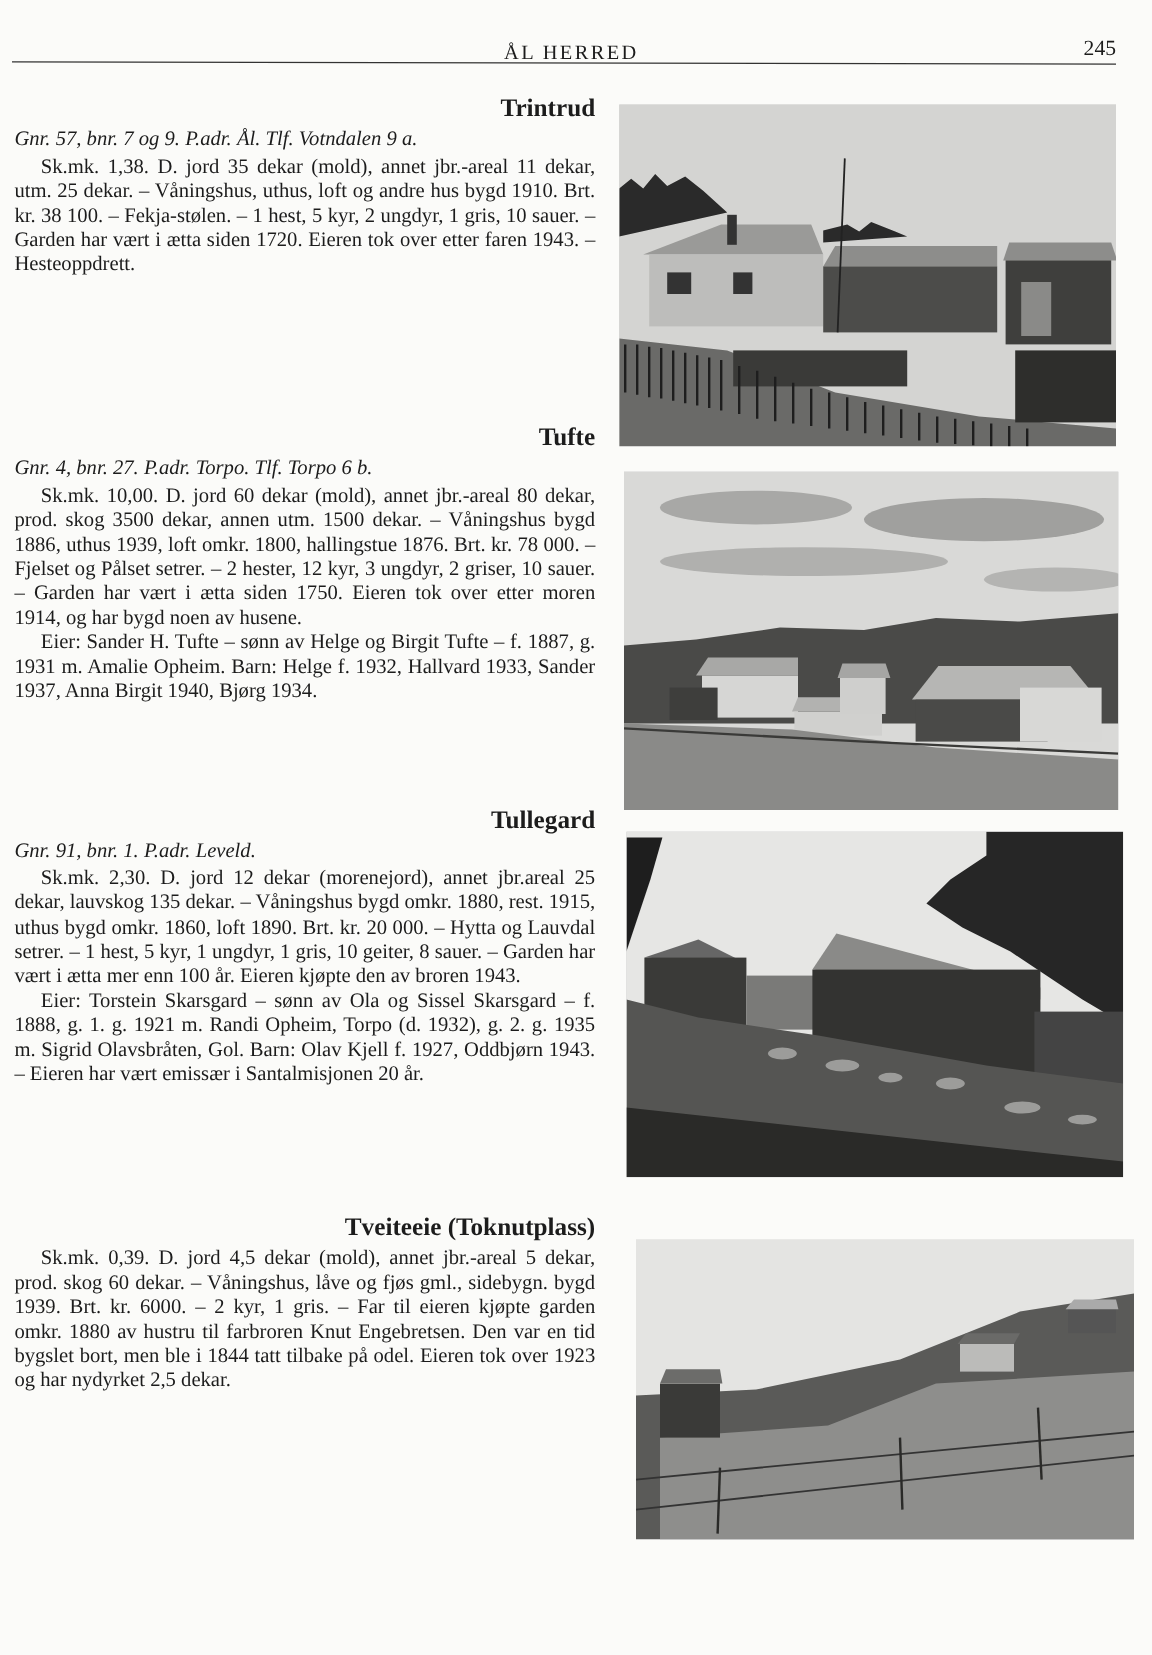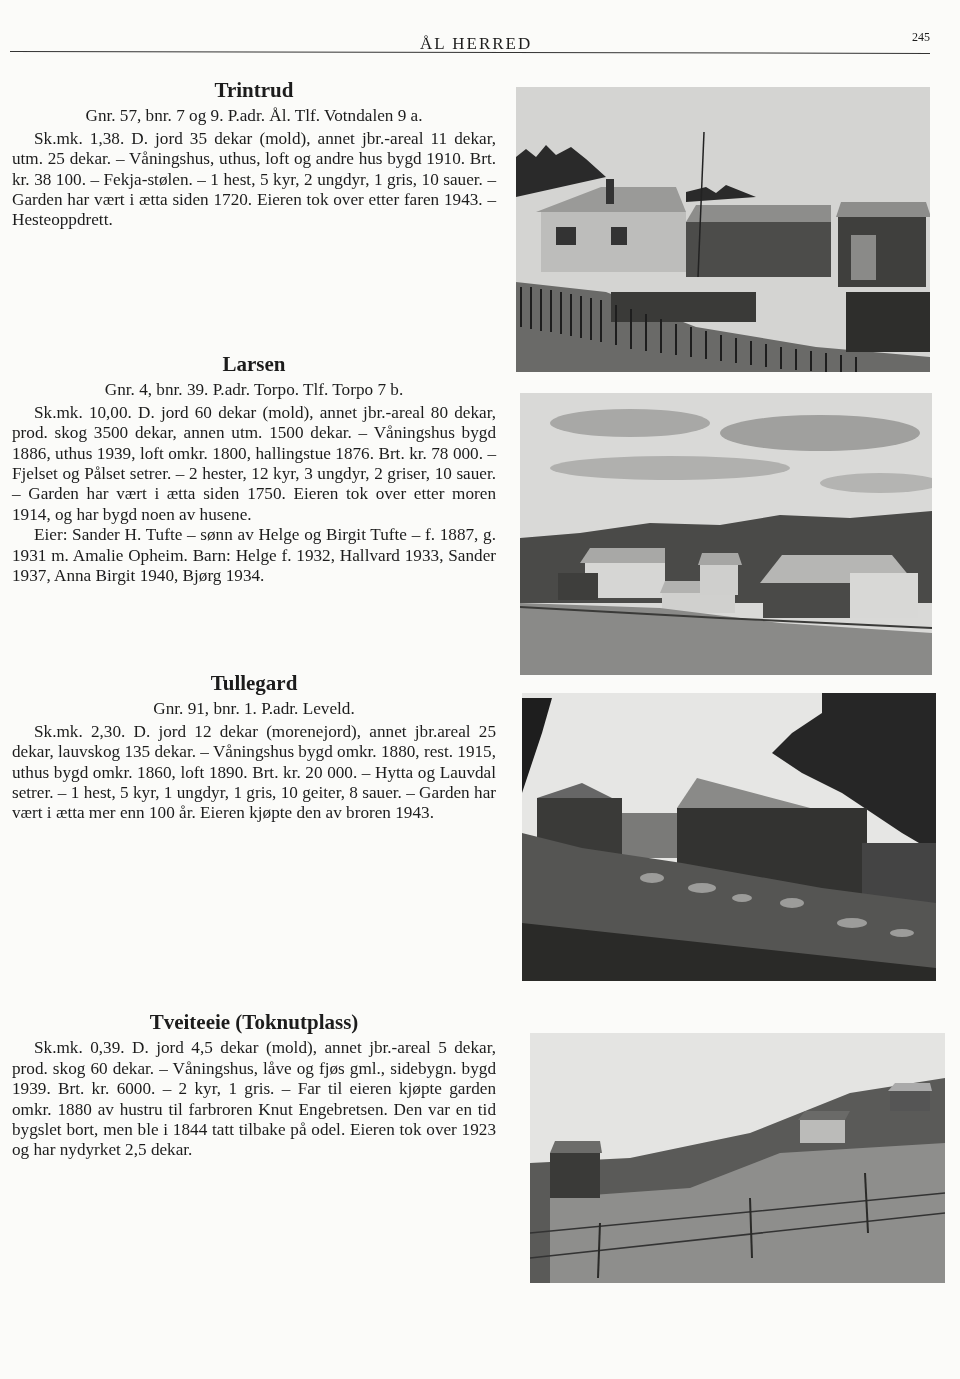--- a/index.html
+++ b/index.html
@@ -10,39 +10,39 @@
   }
   .header {
     position:absolute; left:10px; top:30px; width:920px; height:24px;
   }
   .running-title {
     position:absolute; left:410px; top:4px; font-size:17px; letter-spacing:2px;
     font-family:"Liberation Serif",serif;
     text-align:center;
   }
   .page-number {
-    position:absolute; right:0; top:0; font-size:12px;
+    position:absolute; right:0; top:0; font-size:18px;
     font-family:"Liberation Serif",serif;
   }
   .rule {
     position:absolute; left:10px; top:52px; width:920px; height:0;
     border-top:1.5px solid #333;
     transform:rotate(0.12deg);
   }
   .col {
     position:absolute; left:12px; width:484px;
     font-family:"Liberation Serif",serif; font-size:17.2px; line-height:20.4px;
     text-align:justify;
   }
   .entry-title {
-    text-align:center; font-weight:bold; font-size:21px; margin:0 0 6px 0;
+    text-align:right; font-weight:bold; font-size:21px; margin:0 0 6px 0;
     font-family:"Liberation Serif",serif;
   }
   .entry-meta {
-    text-align:center; margin:0 0 2px 0;
+    font-style:italic; margin:0 0 2px 0;
   }
   .entry-para { margin:0; text-indent:22px; }
   .photo {
     position:absolute; overflow:hidden;
     background:#cfcfcf;
   }
   .photo svg { display:block; width:100%; height:100%; }
 </style>
 </head>
 <body>
@@ -53,30 +53,31 @@
 </div>
 <div class="rule"></div>
 
 <div class="col" style="top:80px;">
   <div class="entry-title">Trintrud</div>
   <p class="entry-meta">Gnr. 57, bnr. 7 og 9.  P.adr. Ål.  Tlf. Votndalen 9 a.</p>
   <p class="entry-para">Sk.mk. 1,38.  D. jord 35 dekar (mold), annet jbr.-areal 11 dekar, utm. 25 dekar. – Våningshus, uthus, loft og andre hus bygd 1910.  Brt. kr. 38 100. – Fekja-stølen. – 1 hest, 5 kyr, 2 ungdyr, 1 gris, 10 sauer. – Garden har vært i ætta siden 1720.  Eieren tok over etter faren 1943. – Hesteoppdrett.</p>
 </div>
 
 <div class="col" style="top:354px;">
-  <div class="entry-title">Larsen</div>
-  <p class="entry-meta">Gnr. 4, bnr. 39.  P.adr. Torpo.  Tlf. Torpo 7 b.</p>
+  <div class="entry-title">Tufte</div>
+  <p class="entry-meta">Gnr. 4, bnr. 27.  P.adr. Torpo.  Tlf. Torpo 6 b.</p>
   <p class="entry-para">Sk.mk. 10,00.  D. jord 60 dekar (mold), annet jbr.-areal 80 dekar, prod. skog 3500 dekar, annen utm. 1500 dekar. – Våningshus bygd 1886, uthus 1939, loft omkr. 1800, hallingstue 1876.  Brt. kr. 78 000. – Fjelset og Pålset setrer. – 2 hester, 12 kyr, 3 ungdyr, 2 griser, 10 sauer. – Garden har vært i ætta siden 1750. Eieren tok over etter moren 1914, og har bygd noen av husene.</p>
   <p class="entry-para">Eier: Sander H. Tufte – sønn av Helge og Birgit Tufte – f. 1887, g. 1931 m. Amalie Opheim.  Barn: Helge f. 1932, Hallvard 1933, Sander 1937, Anna Birgit 1940, Bjørg 1934.</p>
 </div>
 
 <div class="col" style="top:673px;">
   <div class="entry-title">Tullegard</div>
   <p class="entry-meta">Gnr. 91, bnr. 1.  P.adr. Leveld.</p>
   <p class="entry-para">Sk.mk. 2,30.  D. jord 12 dekar (morenejord), annet jbr.areal 25 dekar, lauvskog 135 dekar. – Våningshus bygd omkr. 1880, rest. 1915, uthus bygd omkr. 1860, loft 1890.  Brt. kr. 20 000. – Hytta og Lauvdal setrer. – 1 hest, 5 kyr, 1 ungdyr, 1 gris, 10 geiter, 8 sauer. – Garden har vært i ætta mer enn 100 år. Eieren kjøpte den av broren 1943.</p>
+  <p class="entry-para">Eier: Torstein Skarsgard – sønn av Ola og Sissel Skarsgard – f. 1888, g. 1. g. 1921 m. Randi Opheim, Torpo (d. 1932), g. 2. g. 1935 m. Sigrid Olavsbråten, Gol. Barn: Olav Kjell f. 1927, Oddbjørn 1943. – Eieren har vært emissær i Santalmisjonen 20 år.</p>
 </div>
 
 <div class="col" style="top:1012px;">
   <div class="entry-title">Tveiteeie (Toknutplass)</div>
   <p class="entry-para">Sk.mk. 0,39.  D. jord 4,5 dekar (mold), annet jbr.-areal 5 dekar, prod. skog 60 dekar. – Våningshus, låve og fjøs gml., sidebygn. bygd 1939.  Brt. kr. 6000. – 2 kyr, 1 gris. – Far til eieren kjøpte garden omkr. 1880 av hustru til farbroren Knut Engebretsen. Den var en tid bygslet bort, men ble i 1844 tatt tilbake på odel. Eieren tok over 1923 og har nydyrket 2,5 dekar.</p>
 </div>
 
 <div class="photo" style="left:516px; top:87px; width:414px; height:285px;" title="Farmstead photo: house, barn and picket fence">
   <svg viewBox="0 0 414 285" preserveAspectRatio="none">
     <rect width="414" height="285" fill="#d4d4d2"></rect>

